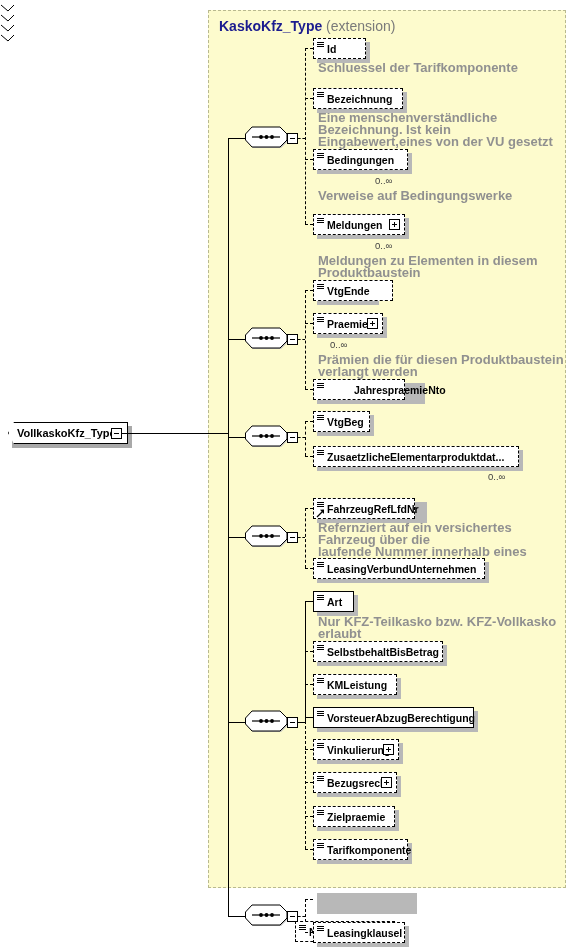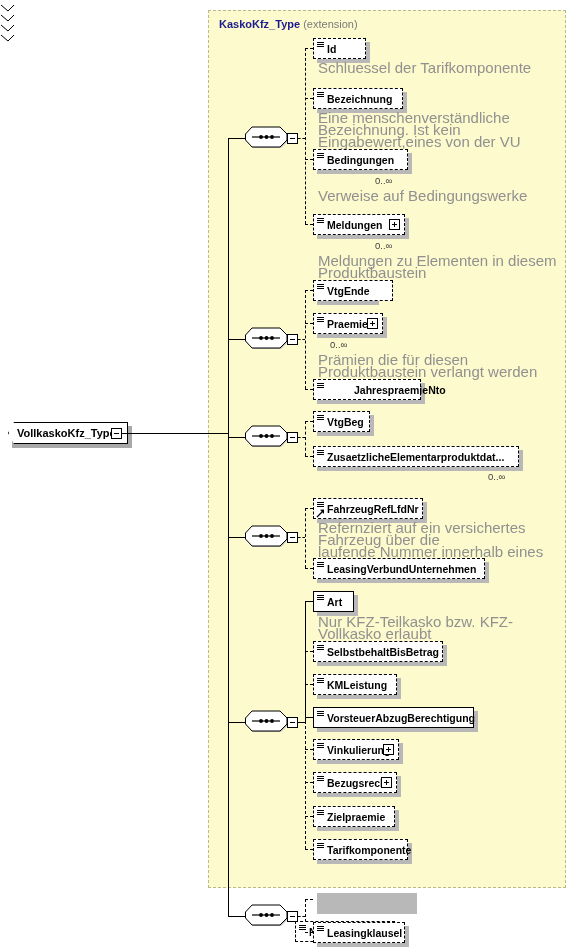--- a/index.html
+++ b/index.html
@@ -13,21 +13,21 @@
   #canvas { position:absolute; inset:0; }
 
   
   .ext-box{
     position:absolute;
     background:#fdfbcd;
     border:1px dashed #b9b98f;
   }
   .ext-title{
     position:absolute;
-    font-size:11px; font-weight:bold; color:#1b1b8f;
+    font-size:14px; font-weight:bold; color:#1b1b8f;
     white-space:nowrap;
   }
   .ext-title .paren{ font-weight:normal; color:#7a7a7a; }
 
   
   .typebox{
     position:absolute;
     height:22px;
     background:#ffffff;
     border:1px solid #000;
@@ -92,23 +92,24 @@
   .elplus::before{
     content:""; position:absolute; left:2px; right:2px; top:4px; height:1px; background:#000;
   }
   .elplus::after{
     content:""; position:absolute; top:2px; bottom:2px; left:4px; width:1px; background:#000;
   }
 
   
   .anno{
     position:absolute;
-    font-size:15px; color:#909090;
+    font-size:13px; color:#909090;
     line-height:12px;
     white-space:pre-line;
+    font-weight:bold;
   }
   
   .occ{
     position:absolute;
     font-size:9.5px; color:#404040;
     white-space:nowrap;
   }
 
   
   .ln{ position:absolute; background:#000; }
@@ -233,21 +234,21 @@
       <span>Praemie</span>
     </div>
     <div class="elplus" style="left: 367px; top: 318px;"></div>
     <div style="left: 369px; top: 330px; width: 16px; height: 10px;"><svg width="16" height="10" viewBox="0 0 16 10">
         <path d="M1 1 L8 7 L14 1" fill="none" stroke="#000" stroke-width="1"></path>
       </svg></div>
     <div class="occ" style="left: 330px; top: 339px;">0..∞</div>
     <div class="anno" style="left: 318px; top: 354px; width: 250px;">Prämien die für diesen Produktbaustein verlangt werden</div>
     <div class="dl h" style="left: 305px; top: 389px; width: 8px;"></div>
     <div class="el-shadow" style="left: 317px; top: 383px; width: 108px; height: 21px;"></div>
-    <div class="el" style="left: 313px; top: 379px; width: 108px; padding-left: 40px;">
+    <div class="el" style="left: 313px; top: 379px; width: 92px; padding-left: 40px;">
       <span class="eqglyph">
         <i></i>
         <i></i>
         <i></i>
       </span>
       <span>JahrespraemieNto</span>
     </div>
     <div class="ln h" style="left: 228px; top: 437px; width: 17px;"></div>
     <div class="seq" style="left: 245px; top: 425px;"><svg width="46" height="24" viewBox="0 0 46 24">
         <polygon points="8,22 36,22 43,15 43,9 36,2 8,2 1,9 1,15" fill="#bdbdbd"></polygon>
@@ -291,21 +292,21 @@
         <line x1="7" y1="11" x2="35" y2="11" stroke="#000" stroke-width="1.2"></line>
         <circle cx="16" cy="11" r="1.9" fill="#000"></circle>
         <circle cx="21.5" cy="11" r="1.9" fill="#000"></circle>
         <circle cx="27" cy="11" r="1.9" fill="#000"></circle>
       </svg></div>
     <div class="toggle" style="left: 287px; top: 532px;"></div>
     <div class="dl h" style="left: 298px; top: 537px; width: 7px;"></div>
     <div class="dl v" style="left: 305px; top: 508px; height: 60px;"></div>
     <div class="dl h" style="left: 305px; top: 508px; width: 8px;"></div>
     <div class="el-shadow" style="left: 317px; top: 502px; width: 110px; height: 21px;"></div>
-    <div class="el" style="left: 313px; top: 498px; width: 110px;">
+    <div class="el" style="left: 313px; top: 498px; width: 102px;">
       <span class="eqglyph">
         <i></i>
         <i></i>
         <i></i>
       </span>
       <span>FahrzeugRefLfdNr</span>
       <span class="refarrow"><svg width="9" height="9" viewBox="0 0 9 9">
           <line x1="1" y1="8" x2="7" y2="2" stroke="#000" stroke-width="1.3"></line>
           <polygon points="8,0.5 8,5 4,0.8" fill="#000"></polygon>
         </svg></span>

